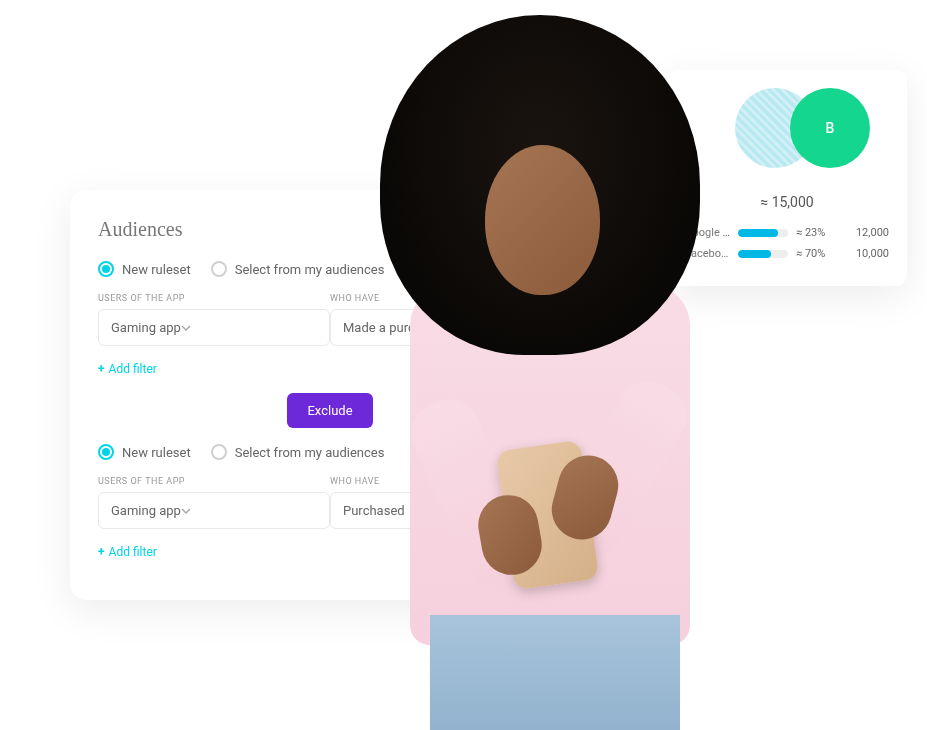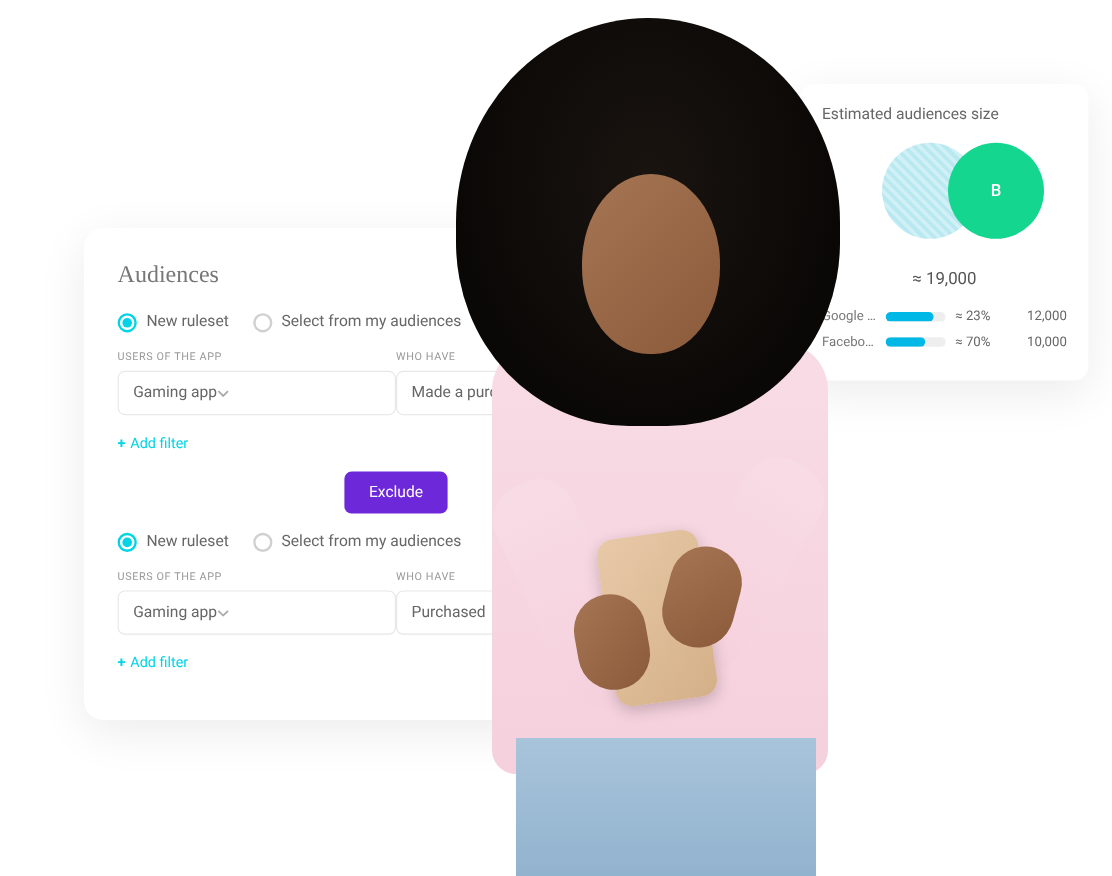--- a/index.html
+++ b/index.html
@@ -30,20 +30,21 @@
     
     .ruleset-options {
       display: flex;
       gap: 20px;
       margin-bottom: 16px;
       align-items: center;
     }
     
     .radio-option {
       display: flex;
+      align-items: center;
       gap: 8px;
       cursor: pointer;
     }
     
     .radio-circle {
       width: 16px;
       height: 16px;
       border-radius: 50%;
       border: 2px solid #d0d0d0;
       display: flex;
@@ -416,26 +417,25 @@
     </div>
     
     <div class="add-filter">
       <span class="plus-icon">+</span>
       <span>Add filter</span>
     </div>
   </div>
 </div>
 
 <div class="estimate-card">
-  <div class="estimate-title">Estimated audiences size</div>
   <div class="venn">
     <div class="venn-circle venn-a"></div>
     <div class="venn-circle venn-b">B</div>
   </div>
-  <div class="estimate-total">≈ 19,000</div>
+  <div class="estimate-total">≈ 15,000</div>
 
   <div class="est-row">
     <span class="est-label">Google Ads</span>
     <div class="est-bar">
         <div class="est-bar-fill" style="width:80%"></div>
       </div>
     <span class="est-pct">≈ 23%</span>
     <span class="est-val">12,000</span>
   </div>
   <div class="est-row">

